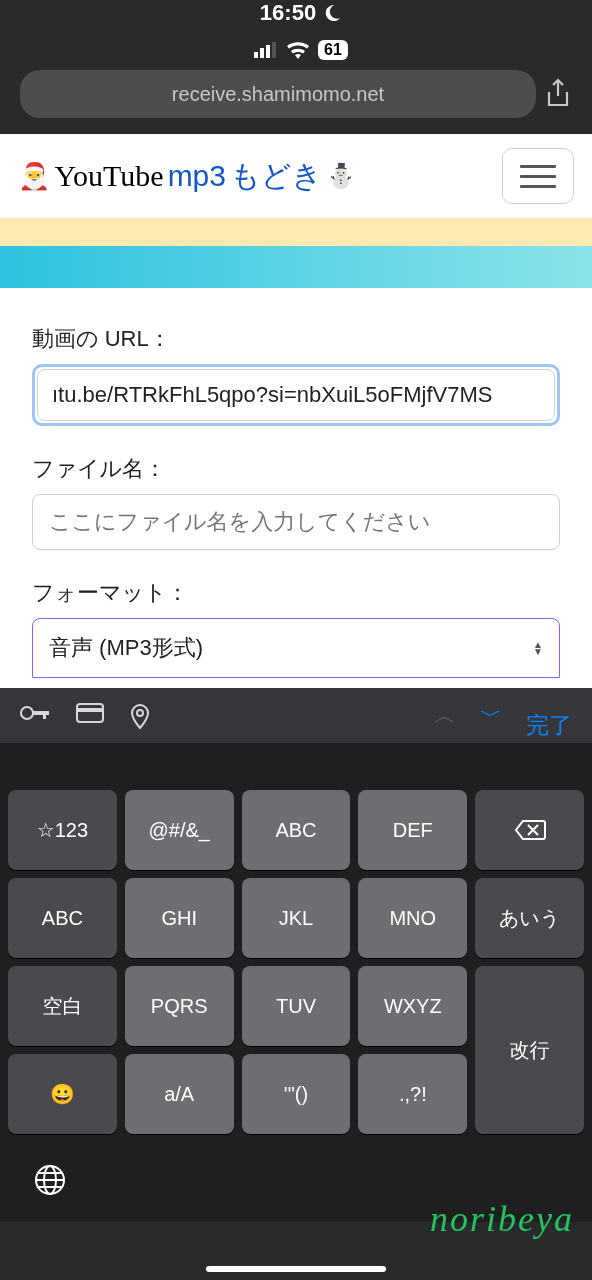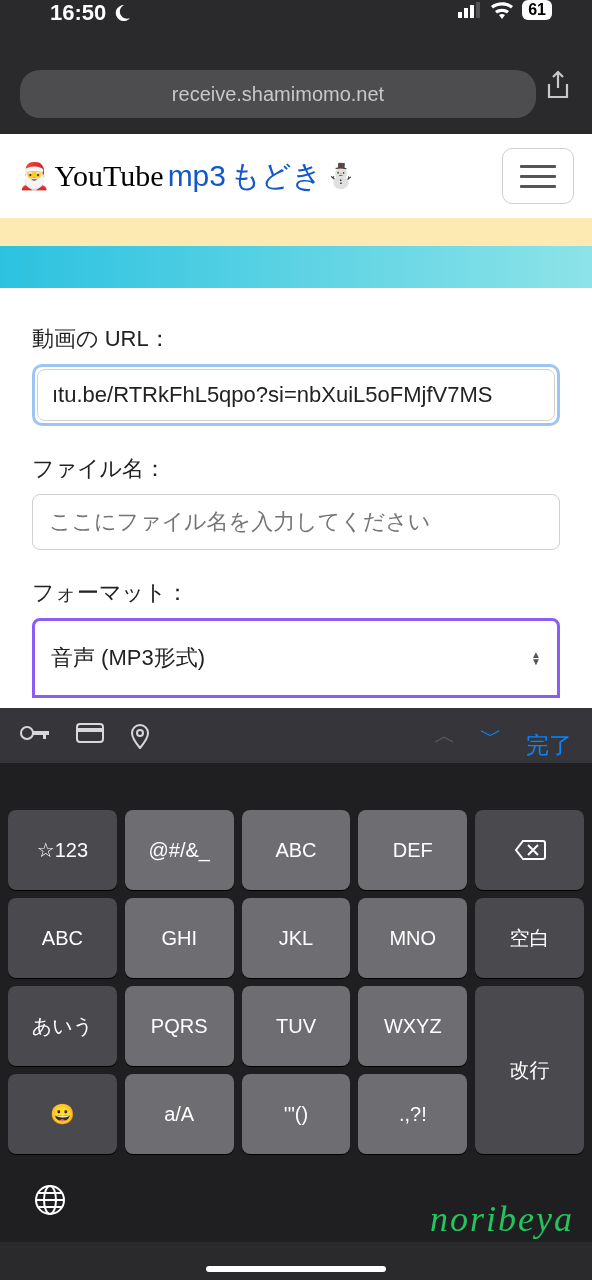--- a/index.html
+++ b/index.html
@@ -1,42 +1,42 @@
 <!DOCTYPE html>
 <html><head>
 <meta charset="utf-8">
 <style>
 * { margin:0; padding:0; box-sizing:border-box; font-family:-apple-system,"Hiragino Sans",sans-serif; }
 body { width:592px; height:1280px; background:#2a2a2c; overflow:hidden; position:relative; }
-.status-bar { height:60px; display:flex; justify-content:space-between; align-items:flex-start; padding:0 40px 0 50px; color:#fff; }
+.status-bar { height:60px; display:flex; justify-content:space-between; align-items:center; padding:0 40px 0 50px; color:#fff;flex-direction:column; }
 .status-left { display:flex; align-items:center; gap:6px; font-size:22px; font-weight:600; }
 .status-right { display:flex; align-items:center; gap:8px; }
 .battery-badge { background:#fff; color:#000; font-size:16px; font-weight:700; padding:1px 6px; border-radius:6px; }
-.url-bar-row { display:flex; align-items:flex-start; gap:8px; padding:10px 20px 16px; }
+.url-bar-row { display:flex; align-items:center; gap:8px; padding:10px 20px 16px; }
 .url-bar { flex:1; background:#4d4d4f; border-radius:20px; height:48px; display:flex; align-items:center; justify-content:center; color:#c8c8ca; font-size:20px; }
 .share-btn { color:#c8c8ca; }
 .page { background:#fff; }
 .page-header { display:flex; align-items:center; justify-content:space-between; padding:14px 18px; }
 .logo { display:flex; align-items:center; gap:4px; font-size:30px; font-weight:700; }
 .logo-hat { color:#d01818; font-size:26px; }
 .logo-yt { color:#000000; font-weight:400;font-family:Liberation Serif, serif; }
 .logo-mp3 { color:#1258c9; font-weight:400; }
 .logo-jp { color:#1258c9; font-weight:400; }
 .logo-snow { font-size:24px; }
 .hamburger { width:72px; height:56px; border:1px solid #cfcfcf; border-radius:10px; display:flex; flex-direction:column; justify-content:center; align-items:center; gap:7px; }
 .hamburger span { width:36px; height:3px; background:#555; border-radius:1px; }
 .yellow-strip { height:28px; background:#fdeab3; }
 .teal-strip { height:42px; background:linear-gradient(90deg,#2bc2e0,#8de3e8); }
 .form-area { padding:36px 32px 10px; background:#fff; }
 .form-label { font-size:22px; color:#222; margin-bottom:10px; }
 .url-input-wrap { border:3px solid #9cc4f4; border-radius:10px; padding:2px; margin-bottom:28px; }
 .url-input { width:100%; border:1px solid #d0d0d0; border-radius:8px; padding:12px 14px; font-size:22px; color:#222; outline:none; }
 .file-input { width:100%; border:1px solid #d0d0d0; border-radius:8px; padding:14px 16px; font-size:22px; color:#888; margin-bottom:28px; }
 .select-wrap { position:relative; }
-.select-field { width:100%; border:3px solid #8b5cf6; border-top-left-radius:8px; border-top-right-radius:8px; padding:22px 16px; font-size:22px; color:#222; background:#fff; display:flex; justify-content:space-between; align-items:center; }
+.select-field { width:100%; border:1px solid #8b5cf6; border-top-left-radius:8px; border-top-right-radius:8px; padding:14px 16px; font-size:22px; color:#222; background:#fff; display:flex; justify-content:space-between; align-items:center; }
 .select-arrows { display:flex; flex-direction:column; font-size:10px; color:#555; line-height:7px; }
 .kb-toolbar { background:#36363a; height:56px; display:flex; align-items:center; padding:0 20px; justify-content:space-between; border-bottom:1px solid #1f1f21; }
 .kb-tool-left { display:flex; gap:26px; color:#d8d8da; }
 .kb-tool-right { display:flex; align-items:center; gap:24px; }
 .kb-chev-up { color:#5a5a5e; font-size:22px; }
 .kb-chev-down { color:#0a84ff; font-size:22px; }
 .kb-done { color:#0a84ff; font-size:23px;margin-top:19px; }
 .keyboard { background:#1f1f21; padding:46px 8px 12px; }
 .kb-grid { display:grid; grid-template-columns:repeat(5,1fr); gap:8px; }
 .key { background:#6e6e72; border-radius:8px; height:80px; display:flex; align-items:center; justify-content:center; color:#fff; font-size:20px; box-shadow:0 1px 0 #000; }
@@ -164,23 +164,23 @@
     <div class="key dark">
       <svg width="32" height="22" viewBox="0 0 32 22">
           <path fill="none" stroke="#fff" stroke-width="2" d="M9 2h20a2 2 0 0 1 2 2v14a2 2 0 0 1-2 2H9l-7-9zM14 6l10 10M24 6l-10 10"></path>
         </svg>
     </div>
 
     <div class="key dark">ABC</div>
     <div class="key">GHI</div>
     <div class="key">JKL</div>
     <div class="key">MNO</div>
+    <div class="key dark">あいう</div>
+
     <div class="key dark">空白</div>
-
-    <div class="key dark">あいう</div>
     <div class="key">PQRS</div>
     <div class="key">TUV</div>
     <div class="key">WXYZ</div>
     <div class="key dark tall">改行</div>
 
     <div class="key dark">😀</div>
     <div class="key">a/A</div>
     <div class="key">'"()</div>
     <div class="key">.,?!</div>
   </div>

